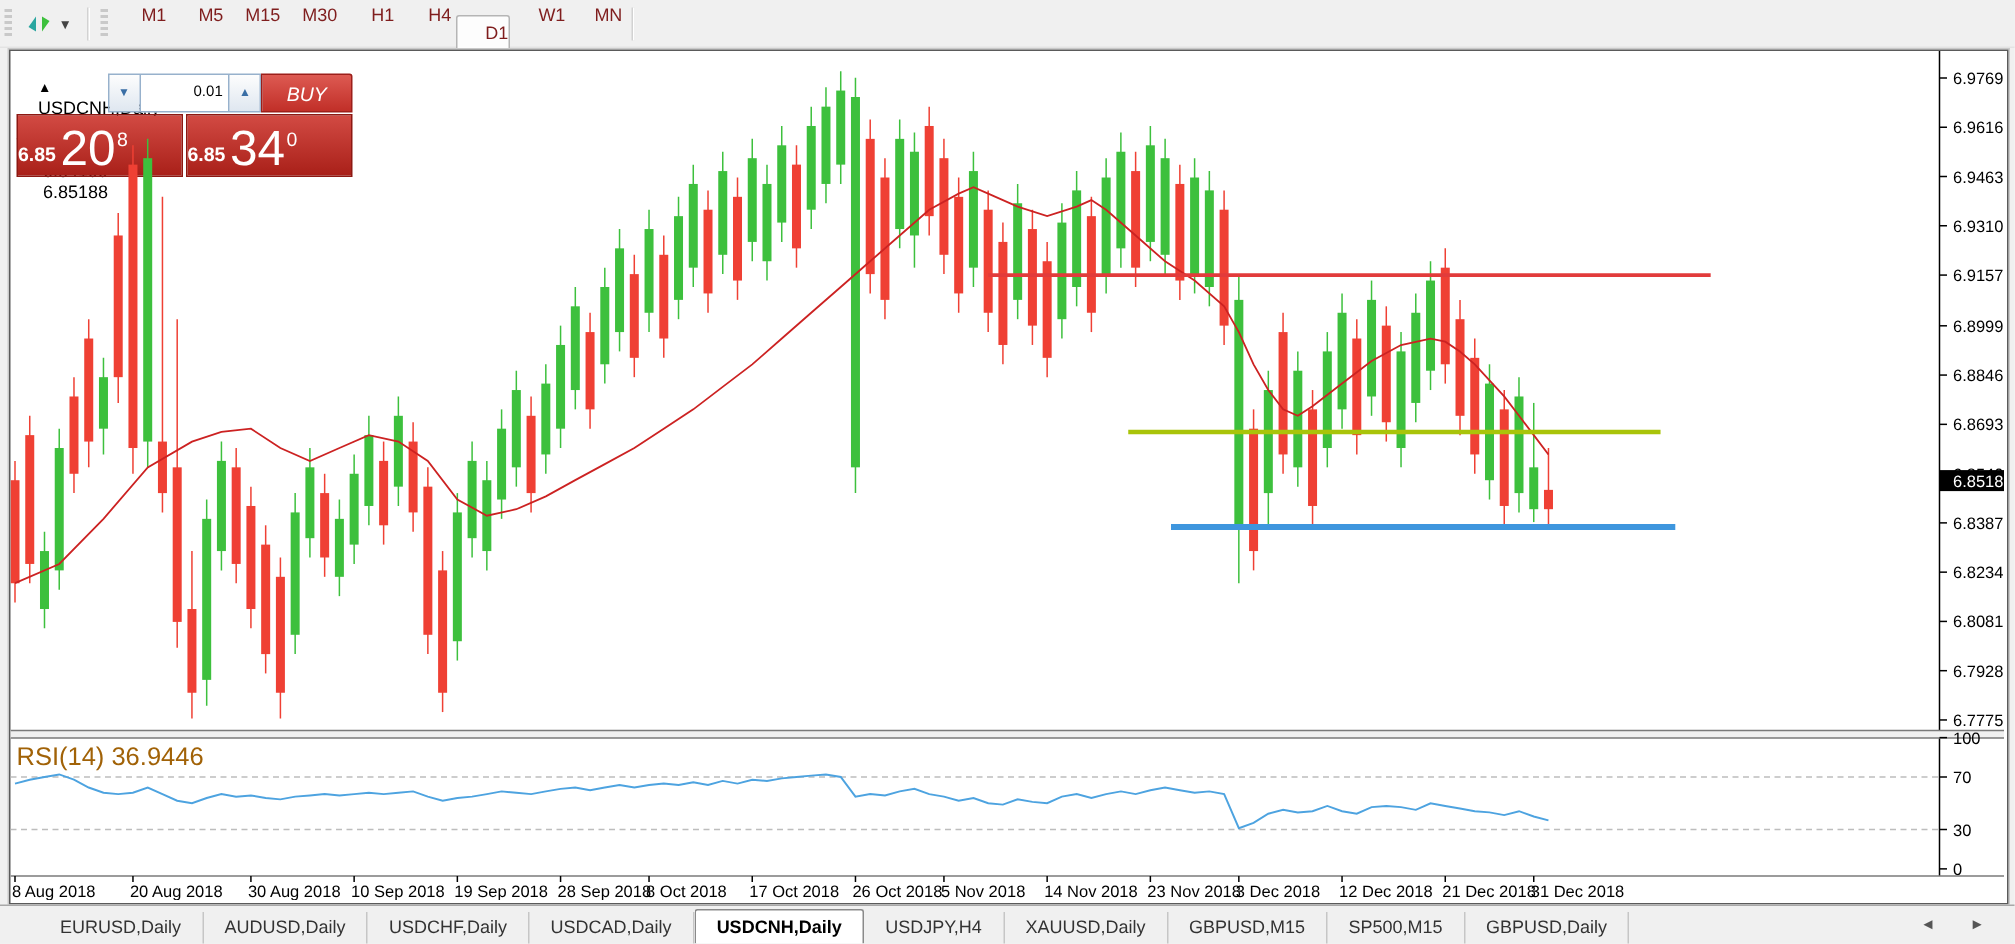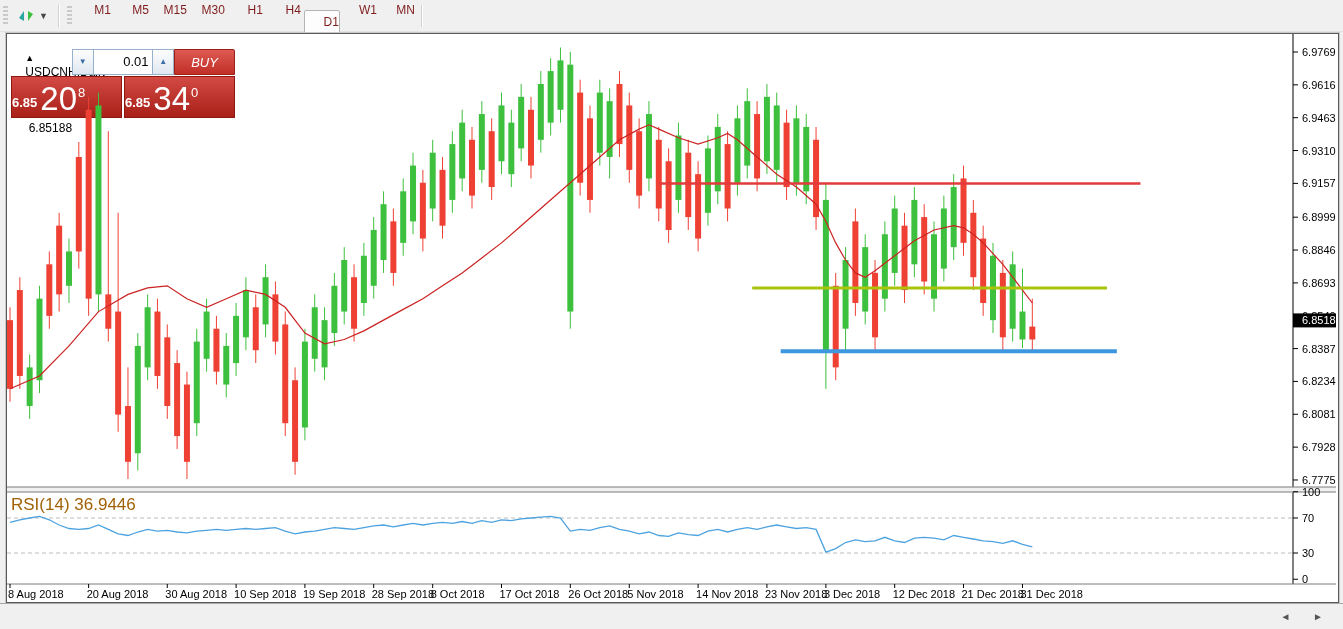--- a/index.html
+++ b/index.html
@@ -24,21 +24,21 @@
   
   .trade-panel{position:absolute;left:4px;top:15px;width:224px;}
   .tp-row1{display:flex;height:26px;}
   .tp-sell,.tp-buy{width:60px;background:linear-gradient(#dd5a52,#c12f28);color:#fff;
     font-size:13px;text-align:center;line-height:26px;border:1px solid #9c1f1a;}
   .tp-sell{border-radius:2px 0 0 0;margin-top:42px;}
   .tp-buy{border-radius:0 2px 0 0;font-style:italic;}
   .tp-spin{width:20px;background:linear-gradient(#fdfdfd,#dfe7f0);border:1px solid #97b1cc;
     color:#3a6ea5;font-size:8px;text-align:center;line-height:24px;}
   .tp-vol{width:56px;background:#fff;border-top:1px solid #97b1cc;border-bottom:1px solid #97b1cc;
-    font-size:13px;text-align:right;line-height:24px;padding-right:4px;color:#000;}
+    font-size:10px;text-align:right;line-height:24px;padding-right:4px;color:#000;}
   .tp-row2{display:flex;margin-top:1px;height:42px;}
   .tp-price{width:109px;background:linear-gradient(#d24a43,#a92019);color:#fff;
     border:1px solid #8d1812;display:flex;align-items:flex-end;justify-content:flex-start;
     padding-bottom:3px;}
   .tp-price + .tp-price{margin-left:2px;}
   .tp-price .small{font-size:13px;font-weight:bold;margin-right:3px;margin-bottom:4px;}
   .tp-price .big{font-size:33px;line-height:30px;}
   .tp-price .sup{font-size:13px;margin-bottom:14px;margin-left:1px;}
   
   .rsi-label{position:absolute;left:4px;top:461px;font-size:17px;color:#a16207;}
@@ -408,17 +408,29 @@
       <line x1="956.51" y1="550" x2="956.51" y2="554" stroke="#000" stroke-width="1"></line>
       <text x="954.51" y="564" font-size="11" fill="#000">21 Dec 2018</text>
       <line x1="1015.49" y1="550" x2="1015.49" y2="554" stroke="#000" stroke-width="1"></line>
       <text x="1013.49" y="564" font-size="11" fill="#000">31 Dec 2018</text>
     </svg>
 
   <div class="rsi-label">RSI(14) 36.9446</div>
 </div>
 
 <div class="tabbar">
+  <div id="tabs" style="display:flex;align-items:flex-end;">
+      <div class="tab">EURUSD,Daily</div>
+      <div class="tab">AUDUSD,Daily</div>
+      <div class="tab">USDCHF,Daily</div>
+      <div class="tab">USDCAD,Daily</div>
+      <div class="tab active">USDCNH,Daily</div>
+      <div class="tab">USDJPY,H4</div>
+      <div class="tab">XAUUSD,Daily</div>
+      <div class="tab">GBPUSD,M15</div>
+      <div class="tab">SP500,M15</div>
+      <div class="tab">GBPUSD,Daily</div>
+    </div>
   <div class="tab-arrows">
     <span>◄</span>
     <span>►</span>
   </div>
 </div>
 
 </body></html>

